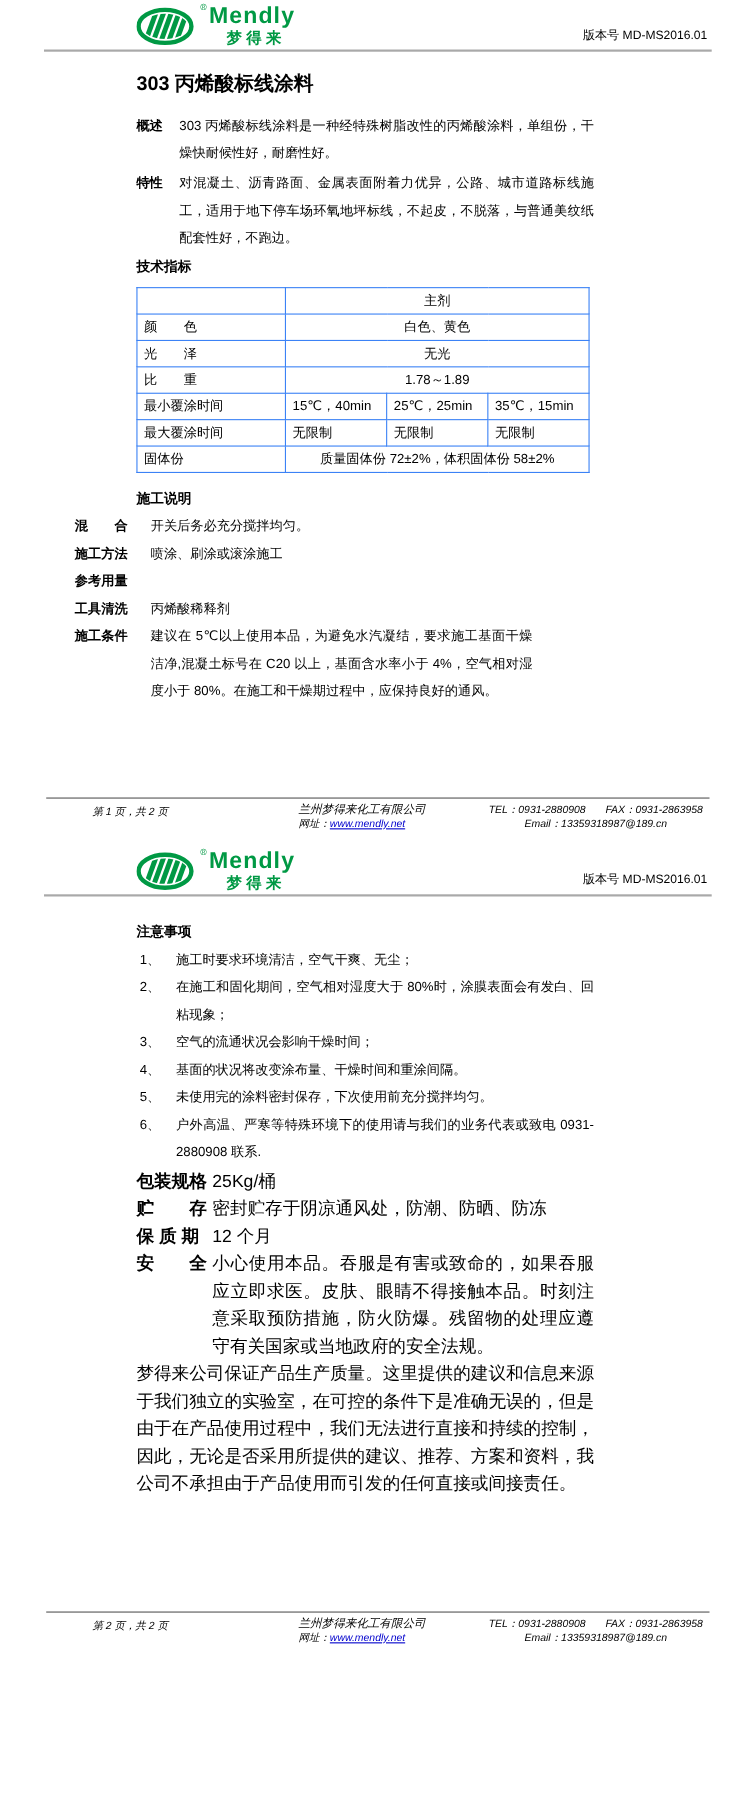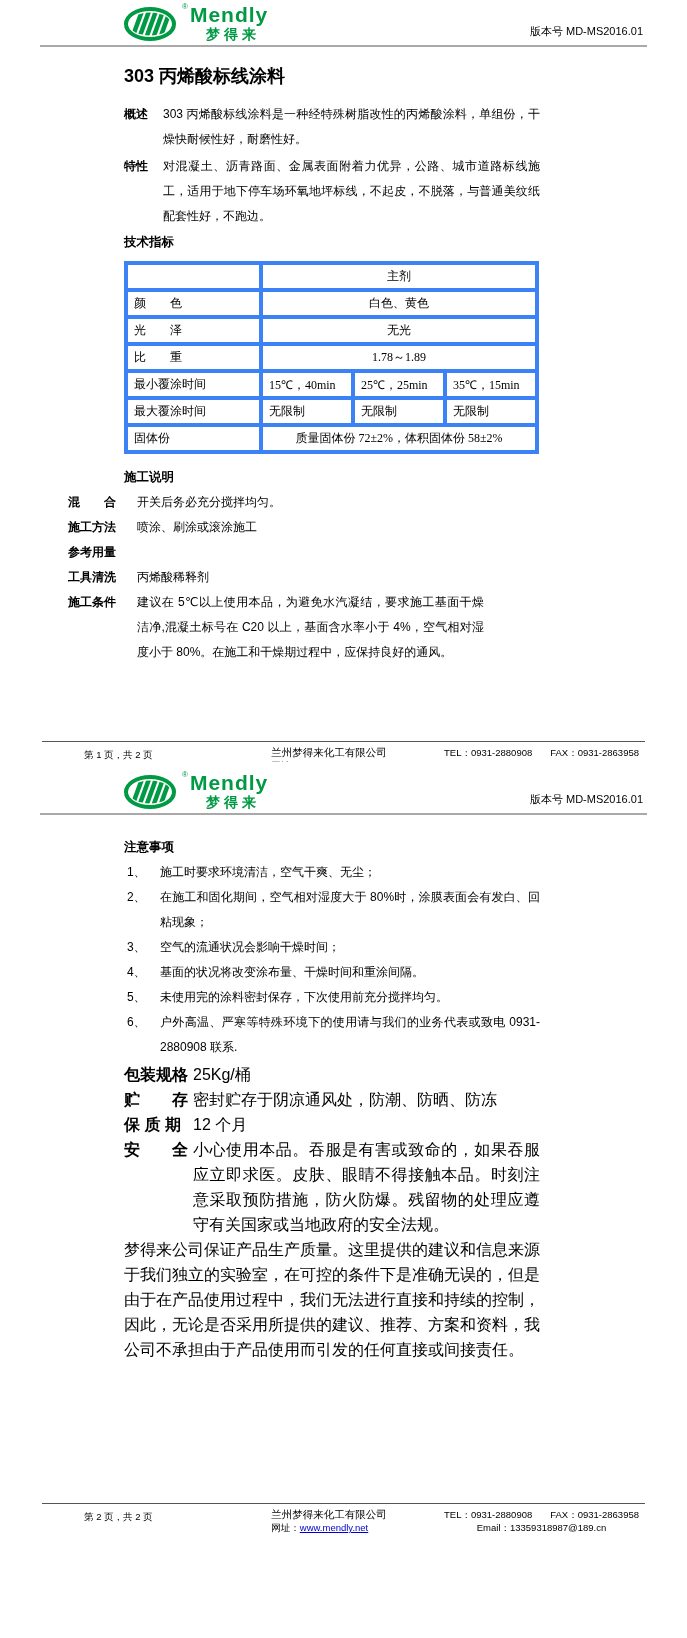--- a/index.html
+++ b/index.html
@@ -26,33 +26,33 @@
 
   
   .title { font-size:18px; font-weight:bold; margin:16px 0 0 124px; line-height:26px; }
   .row { display:flex; margin-left:124px; width:416px; font-size:12px; line-height:25px; }
   .row .lbl { font-weight:bold; flex:0 0 39px; white-space:pre; }
   .row .txt { flex:1; text-align:justify; }
   .mt14 { margin-top:13px; }
   .sec-h { font-size:12.5px; font-weight:bold; margin:1px 0 0 124px; line-height:25px; }
 
   table.spec { border-collapse:collapse; margin:6px 0 0 124px; font-size:12px; table-layout:fixed; }
-  table.spec td { border:4px solid #3b82f6; height:23px; padding:0 6px; overflow:hidden; white-space:nowrap;font-family:Liberation Serif, serif; }
+  table.spec td { border:1px solid #3b82f6; height:23px; padding:0 6px; overflow:hidden; white-space:nowrap; }
   td.c { text-align:center; }
   td.lab { white-space:pre; }
 
   .cons { display:flex; margin-left:68px; width:416px; font-size:12px; line-height:25px; }
   .cons .lbl { font-weight:bold; flex:0 0 69px; white-space:pre; }
   .cons .txt { flex:1; text-align:justify; }
   .cons-h { margin-top:11px; }
 
   
   .doc-footer { position:absolute; left:0; width:687px; }
-  .page1 .doc-footer { top:741px; }
-  .page2 .doc-footer { top:741px; }
+  .page1 .doc-footer { top:725px;font-style:italic; }
+  .page2 .doc-footer { top:703px;font-style:italic; }
   .footer-rule { border-top:1.5px solid #555; margin:0 42px; }
   .footer-body { display:flex; font-size:9.5px; padding:4px 48px 0 84px; justify-content:space-between; line-height:13px; }
   .f-page { width:130px; padding-top:2px; white-space:nowrap; }
   .f-mid { text-align:left; white-space:nowrap; }
   .f-mid .company { font-size:10.5px; }
   .f-right { white-space:nowrap; }
   .f-right .telfax span { display:inline-block; }
   .f-right .fax { margin-left:18px; }
   .f-right .email { text-align:center; }
   a.weblink { color:#0000cc; text-decoration:underline; cursor:pointer; }

